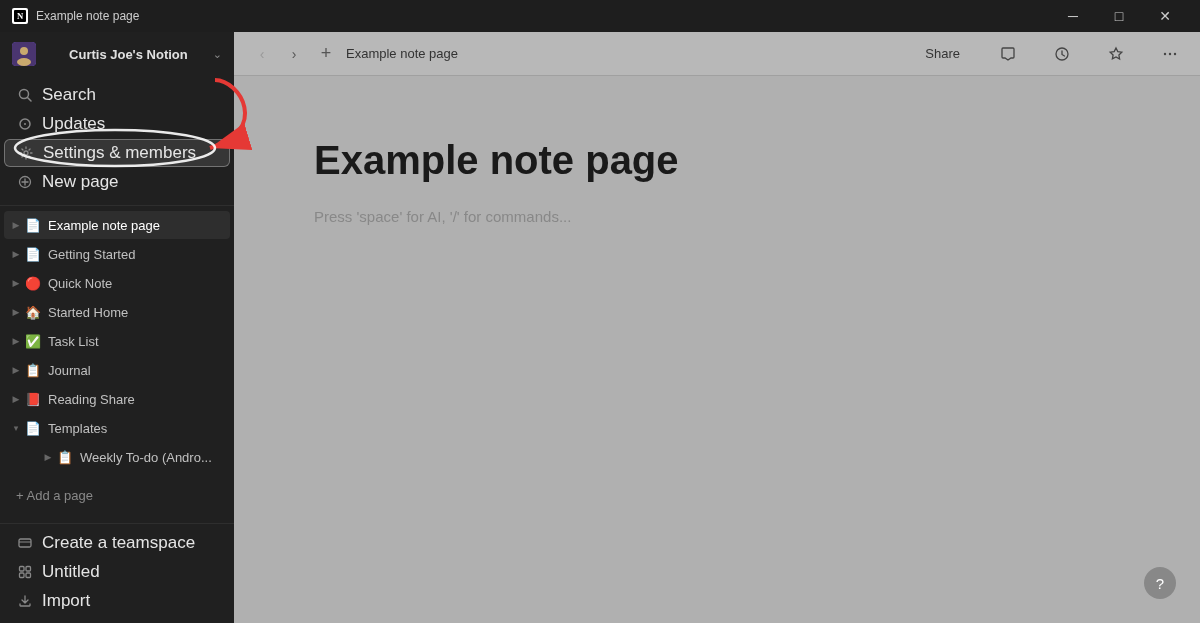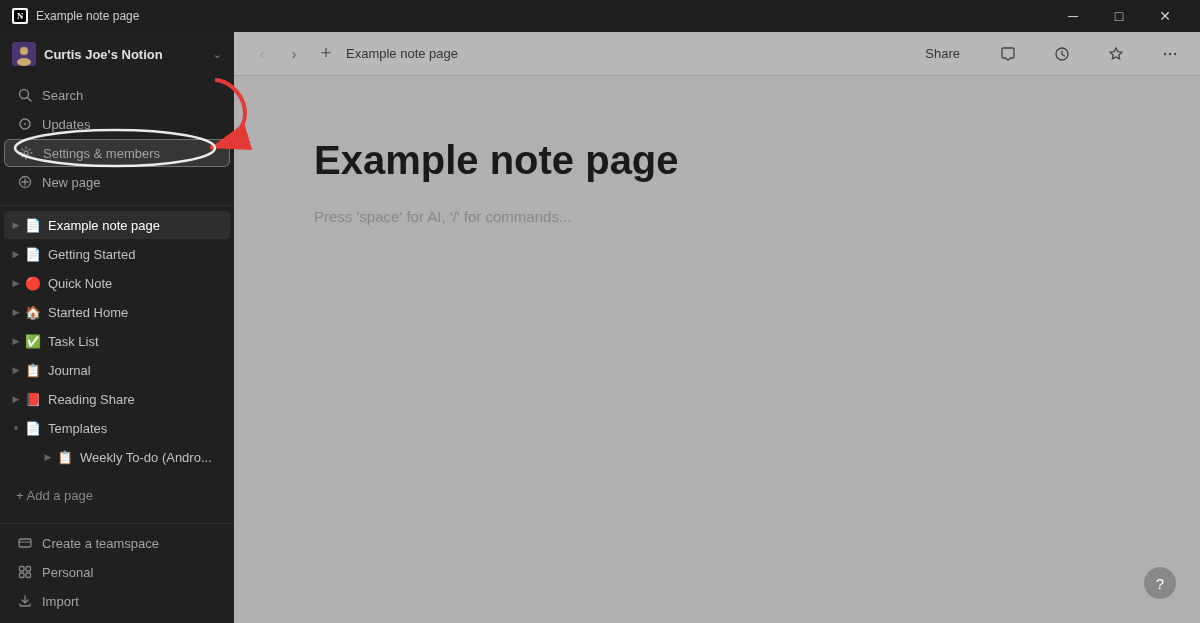--- a/index.html
+++ b/index.html
@@ -99,38 +99,39 @@
       overflow: hidden;
     }
     .workspace-name {
       color: #e0e0e0;
       font-size: 13px;
       font-weight: 600;
       flex: 1;
       white-space: nowrap;
       overflow: hidden;
       text-overflow: ellipsis;
+      text-align: center;
     }
     .chevron-icon {
       color: #888;
       font-size: 11px;
     }
 
     
     .sidebar-nav {
       padding: 4px 0;
     }
     .nav-item {
       display: flex;
       align-items: center;
       padding: 4px 12px;
       height: 28px;
       cursor: pointer;
-      color: #a3a3a3;
-      font-size: 13px;
+      color: #e5e5e5;
+      font-size: 17px;
       border-radius: 4px;
       margin: 1px 4px;
       position: relative;
     }
     .nav-item.highlighted {
       background: rgba(255,255,255,0.1);
       border: 1px solid rgba(255,255,255,0.3);
       border-radius: 6px;
     }
     .nav-icon {
@@ -490,21 +491,21 @@
       </div>
       <div class="nav-item">
         <span class="nav-icon">
           <svg width="14" height="14" viewBox="0 0 14 14" fill="none">
             <rect x="1.5" y="1.5" width="4.5" height="4.5" rx="1" stroke="#888" stroke-width="1.3"></rect>
             <rect x="8" y="1.5" width="4.5" height="4.5" rx="1" stroke="#888" stroke-width="1.3"></rect>
             <rect x="1.5" y="8" width="4.5" height="4.5" rx="1" stroke="#888" stroke-width="1.3"></rect>
             <rect x="8" y="8" width="4.5" height="4.5" rx="1" stroke="#888" stroke-width="1.3"></rect>
           </svg>
         </span>
-        <span>Personal</span>
+        <span>Untitled</span>
       </div>
       <div class="nav-item">
         <span class="nav-icon">
           <svg width="14" height="14" viewBox="0 0 14 14" fill="none">
             <path d="M7 2v7M4 6l3 3 3-3" stroke="#888" stroke-width="1.3" stroke-linecap="round" stroke-linejoin="round"></path>
             <path d="M2 10v1.5a.5.5 0 00.5.5h9a.5.5 0 00.5-.5V10" stroke="#888" stroke-width="1.3" stroke-linecap="round"></path>
           </svg>
         </span>
         <span>Import</span>
       </div>

